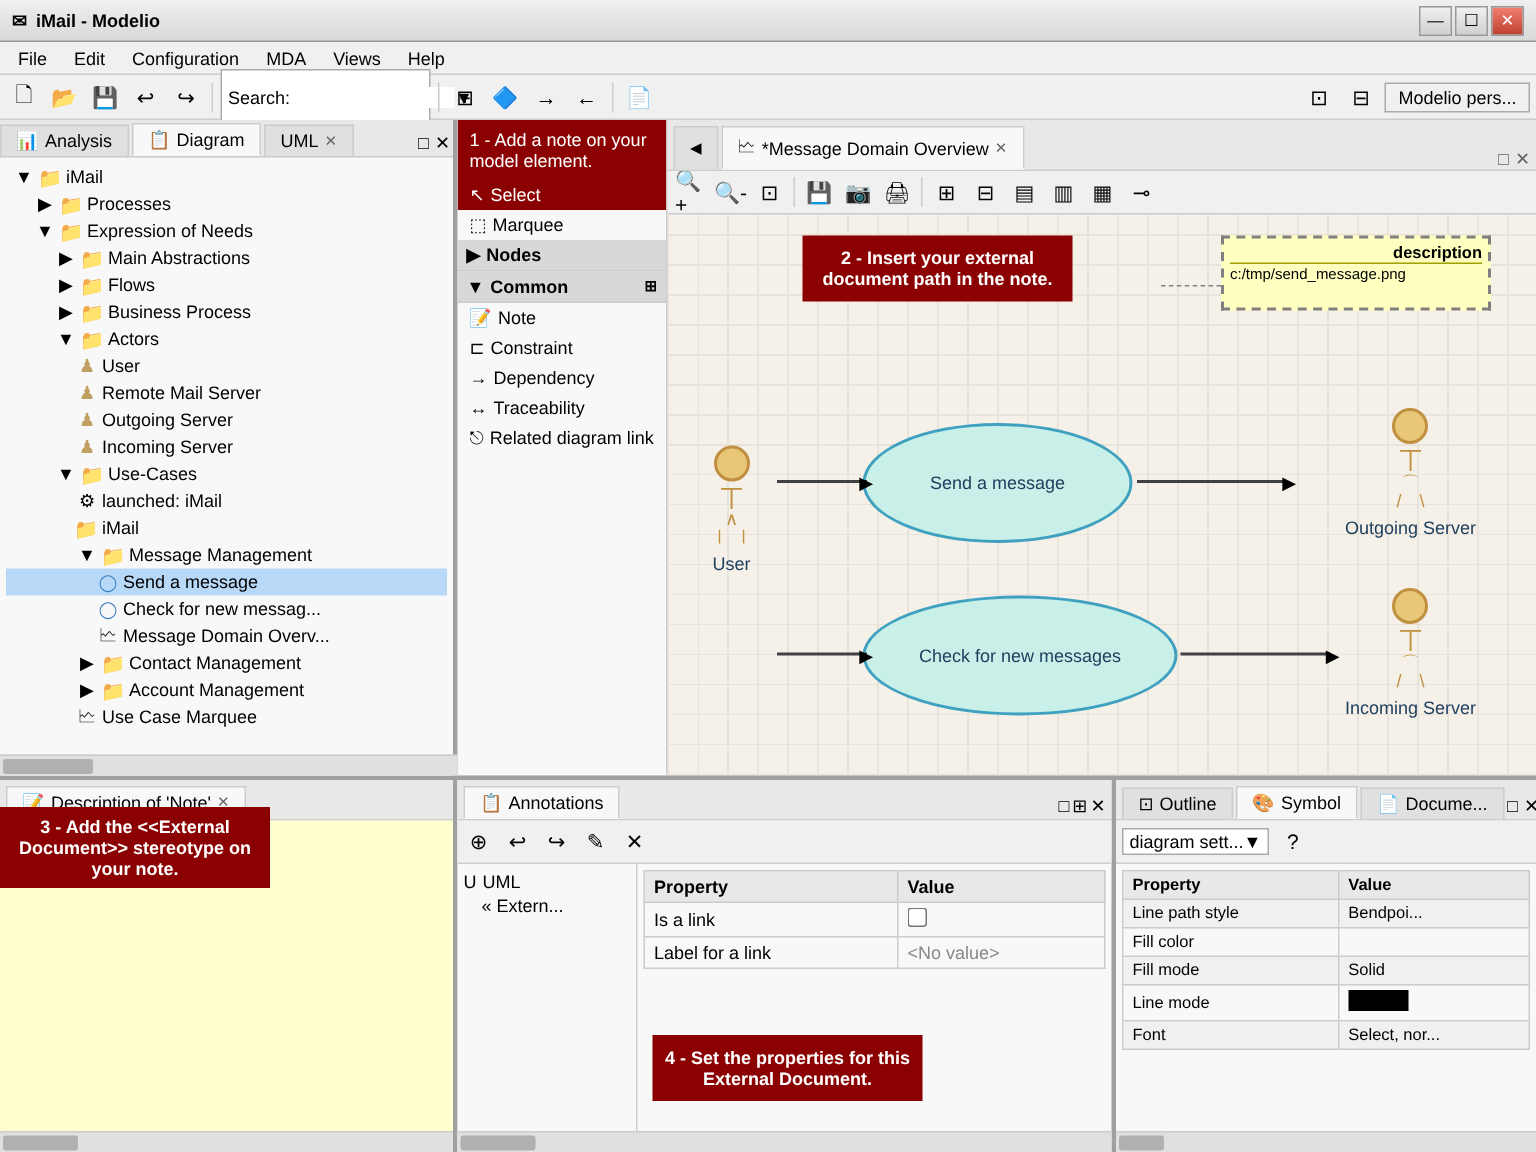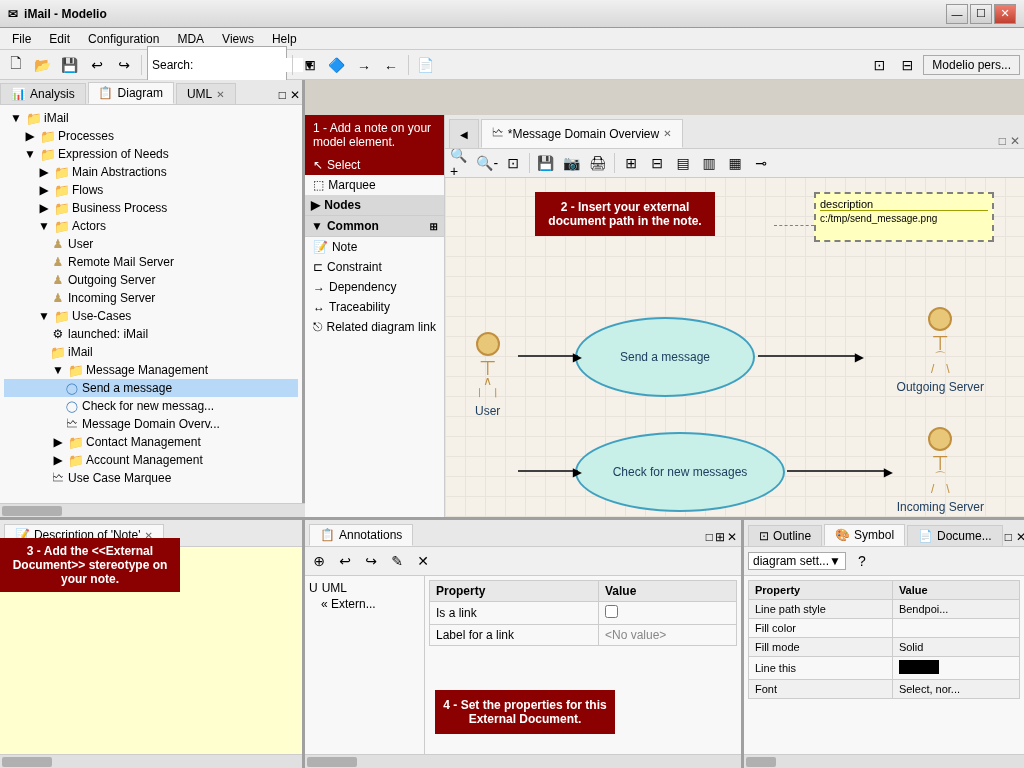--- a/index.html
+++ b/index.html
@@ -395,21 +395,21 @@
           <span class="tree-label">Use Case Marquee</span>
         </div>
       </div>
       <div id="left-scrollbar">
         <div style="width:60px; height:10px; background:#b0b0b0; border-radius:2px;"></div>
       </div>
     </div>
 
     <div id="diagram-panel">
 
-      <div style="display:flex; flex:1; overflow:hidden;margin-top:35px;">
+      <div style="display:flex; flex:1; overflow:hidden;">
 
         <div id="tool-panel">
 
           <div class="tool-item active-step">
             <span>1 - Add a note on your model element.</span>
           </div>
 
           <div class="tool-item selected">
             <span>↖</span>
             <span>Select</span>
@@ -488,21 +488,21 @@
 
             <div class="canvas-area" style="background: #f5f0e8;
                         background-image: repeating-linear-gradient(0deg, #e8e4dc 0px, #e8e4dc 1px, transparent 1px, transparent 20px),
                                           repeating-linear-gradient(90deg, #e8e4dc 0px, #e8e4dc 1px, transparent 1px, transparent 20px);">
 
               <div class="step-box" style="left:90px; top:15px; width:195px;">
                 <span>2 - Insert your external document path in the note.</span>
               </div>
 
               <div class="note-box dashed-border" style="right:30px; top:15px; width:180px; min-height:50px;">
-                <div style="font-weight:normal; font-size:11px; text-align:left; border-bottom:1px solid #a0a000; margin-bottom:2px;">description</div>
+                <div style="font-weight:bold; font-size:11px; text-align:right; border-bottom:1px solid #a0a000; margin-bottom:2px;">description</div>
                 <div style="font-size:10px;">c:/tmp/send_message.png</div>
               </div>
 
               <div style="position:absolute; right:210px; top:48px; width:40px; height:2px; border-top:1px dashed #808080;"></div>
 
               <div class="actor-figure" style="left:30px; top:155px;">
                 <div style="width:24px; height:24px; border-radius:50%; border:2px solid #c09040; background:#e8c878; margin-bottom:2px;"></div>
                 <div style="font-size:20px; line-height:1; color:#c09040;">⊤</div>
                 <div style="display:flex; gap:8px; font-size:14px; color:#c09040; margin-top:-4px;">
                   <span>∧</span>
@@ -694,21 +694,21 @@
             </tr>
             <tr>
               <td>Fill color</td>
               <td></td>
             </tr>
             <tr>
               <td>Fill mode</td>
               <td>Solid</td>
             </tr>
             <tr>
-              <td>Line this</td>
+              <td>Line mode</td>
               <td>
                 <span class="color-swatch"></span>
               </td>
             </tr>
             <tr>
               <td>Font</td>
               <td>Select, nor...</td>
             </tr>
           </tbody>
         </table>

